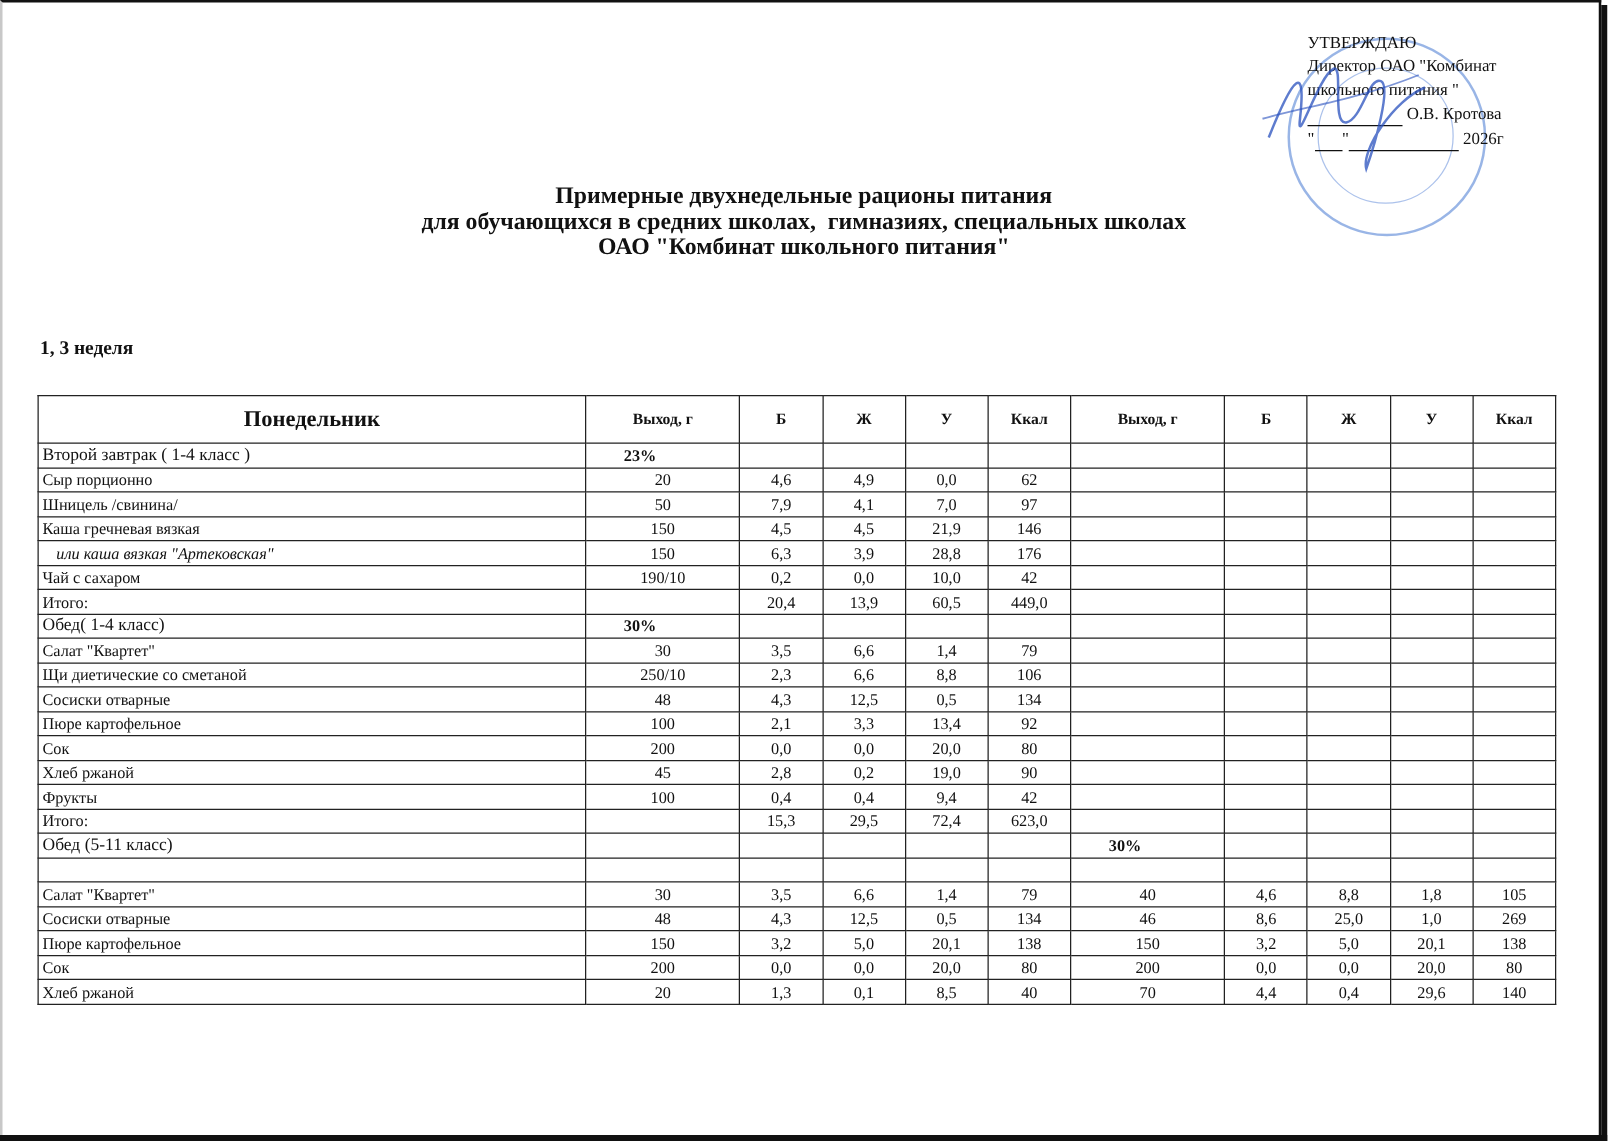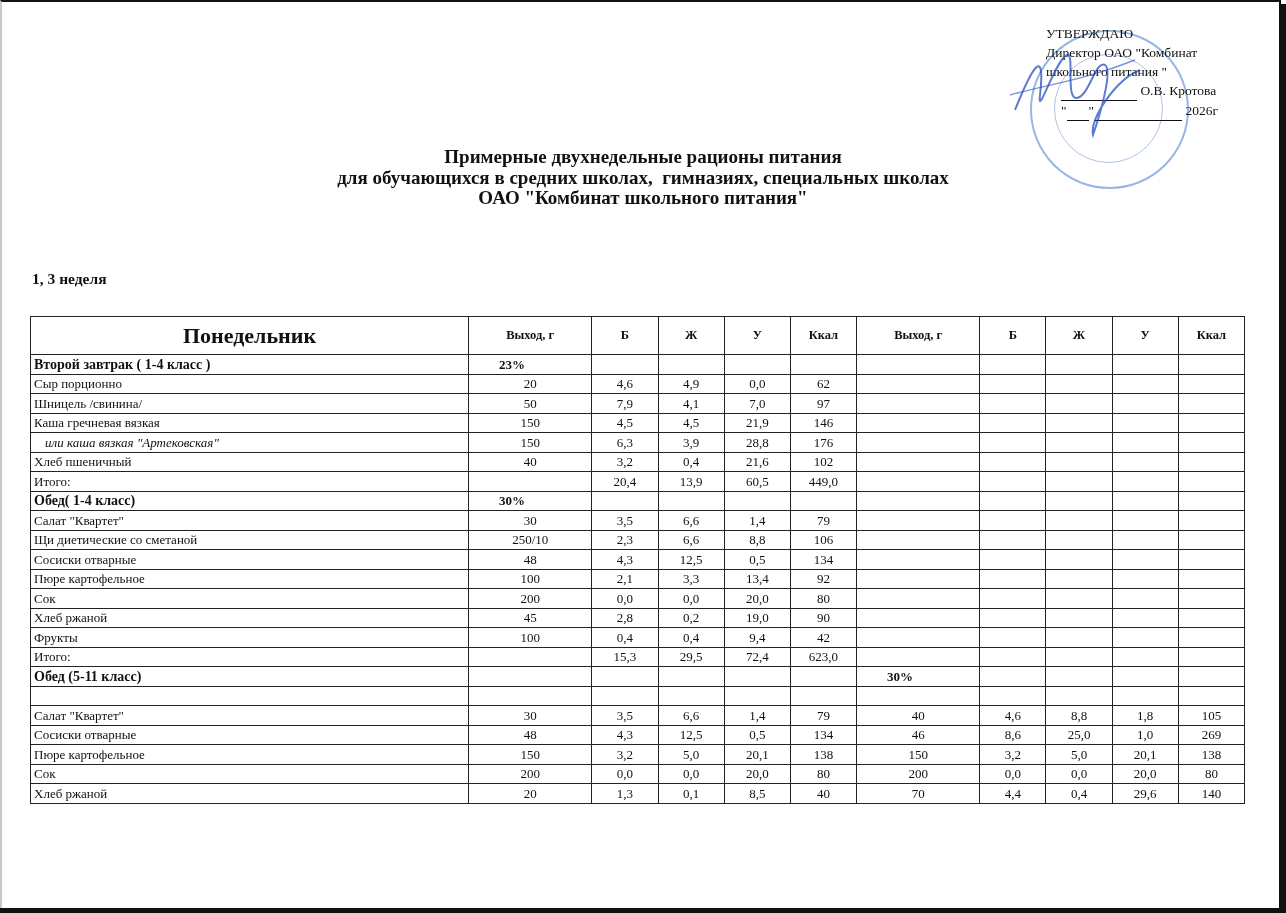--- a/index.html
+++ b/index.html
@@ -18,21 +18,21 @@
   .frame-right-shadow {
     position:absolute; left:1281px; top:4px; width:5px; height:909px; background:#111;
   }
 
   
   .approve {
     position:absolute; left:1046px; top:24px; width:200px;
     font-size:13.5px; line-height:19px; z-index:2;
   }
   .approve .line { white-space:nowrap; }
-  .approve .signline { white-space:nowrap;margin-left:15px; }
+  .approve .signline { white-space:nowrap; }
   .approve .underline-blank { display:inline-block; border-bottom:1px solid #111; vertical-align:baseline; }
   .stamp {
     position:absolute; left:1030px; top:30px; width:155px; height:155px; border-radius:50%;
     border:2px solid rgba(70,120,210,0.55); z-index:1;
   }
   .stamp::after {
     content:""; position:absolute; left:22px; top:22px; width:107px; height:107px; border-radius:50%;
     border:1.5px solid rgba(70,120,210,0.45);
   }
   .signature {
@@ -53,24 +53,24 @@
   table.menu {
     position:absolute; left:30px; top:316px; width:1215px;
     border-collapse:collapse; table-layout:fixed; font-size:13px;
   }
   table.menu td, table.menu th {
     border:1.5px solid #222; padding:0 3px; height:18.5px; line-height:17px;
     white-space:nowrap; overflow:hidden;
   }
   table.menu th { font-weight:bold; text-align:center; font-size:12.5px; }
   table.menu tr.hdr2 th { height:37px; }
-  table.menu th.day { font-size:22px; }
+  table.menu th.day { font-size:18px; }
   table.menu td.num { text-align:center; }
   table.menu td.name { text-align:left; }
-  table.menu tr.section td.name { font-weight:bold; font-size:14px; }
+  table.menu tr.section td.name { font-weight:normal; font-size:14px; }
   table.menu tr.section td.pct { font-weight:bold; text-align:left; padding-left:30px; }
   table.menu tr.total td.name { font-weight:normal; }
   table.menu tr.total-alt td.name { font-weight:bold; font-style:italic; }
   table.menu tr.alt td.name { font-style:italic; padding-left:14px; }
 </style>
 </head>
 <body>
 
 <div class="frame"></div>
 <div class="frame-right-shadow"></div>
@@ -191,26 +191,26 @@
         <td class="num">3,9</td>
         <td class="num">28,8</td>
         <td class="num">176</td>
         <td class="num"></td>
         <td class="num"></td>
         <td class="num"></td>
         <td class="num"></td>
         <td class="num"></td>
       </tr>
       <tr class="item">
-        <td class="name">Хлеб пшеничный</td>
-        <td class="num">40</td>
-        <td class="num">3,2</td>
-        <td class="num">0,4</td>
-        <td class="num">21,6</td>
-        <td class="num">102</td>
+        <td class="name">Чай с сахаром</td>
+        <td class="num">190/10</td>
+        <td class="num">0,2</td>
+        <td class="num">0,0</td>
+        <td class="num">10,0</td>
+        <td class="num">42</td>
         <td class="num"></td>
         <td class="num"></td>
         <td class="num"></td>
         <td class="num"></td>
         <td class="num"></td>
       </tr>
       <tr class="total">
         <td class="name">Итого:</td>
         <td class="num"></td>
         <td class="num">20,4</td>

